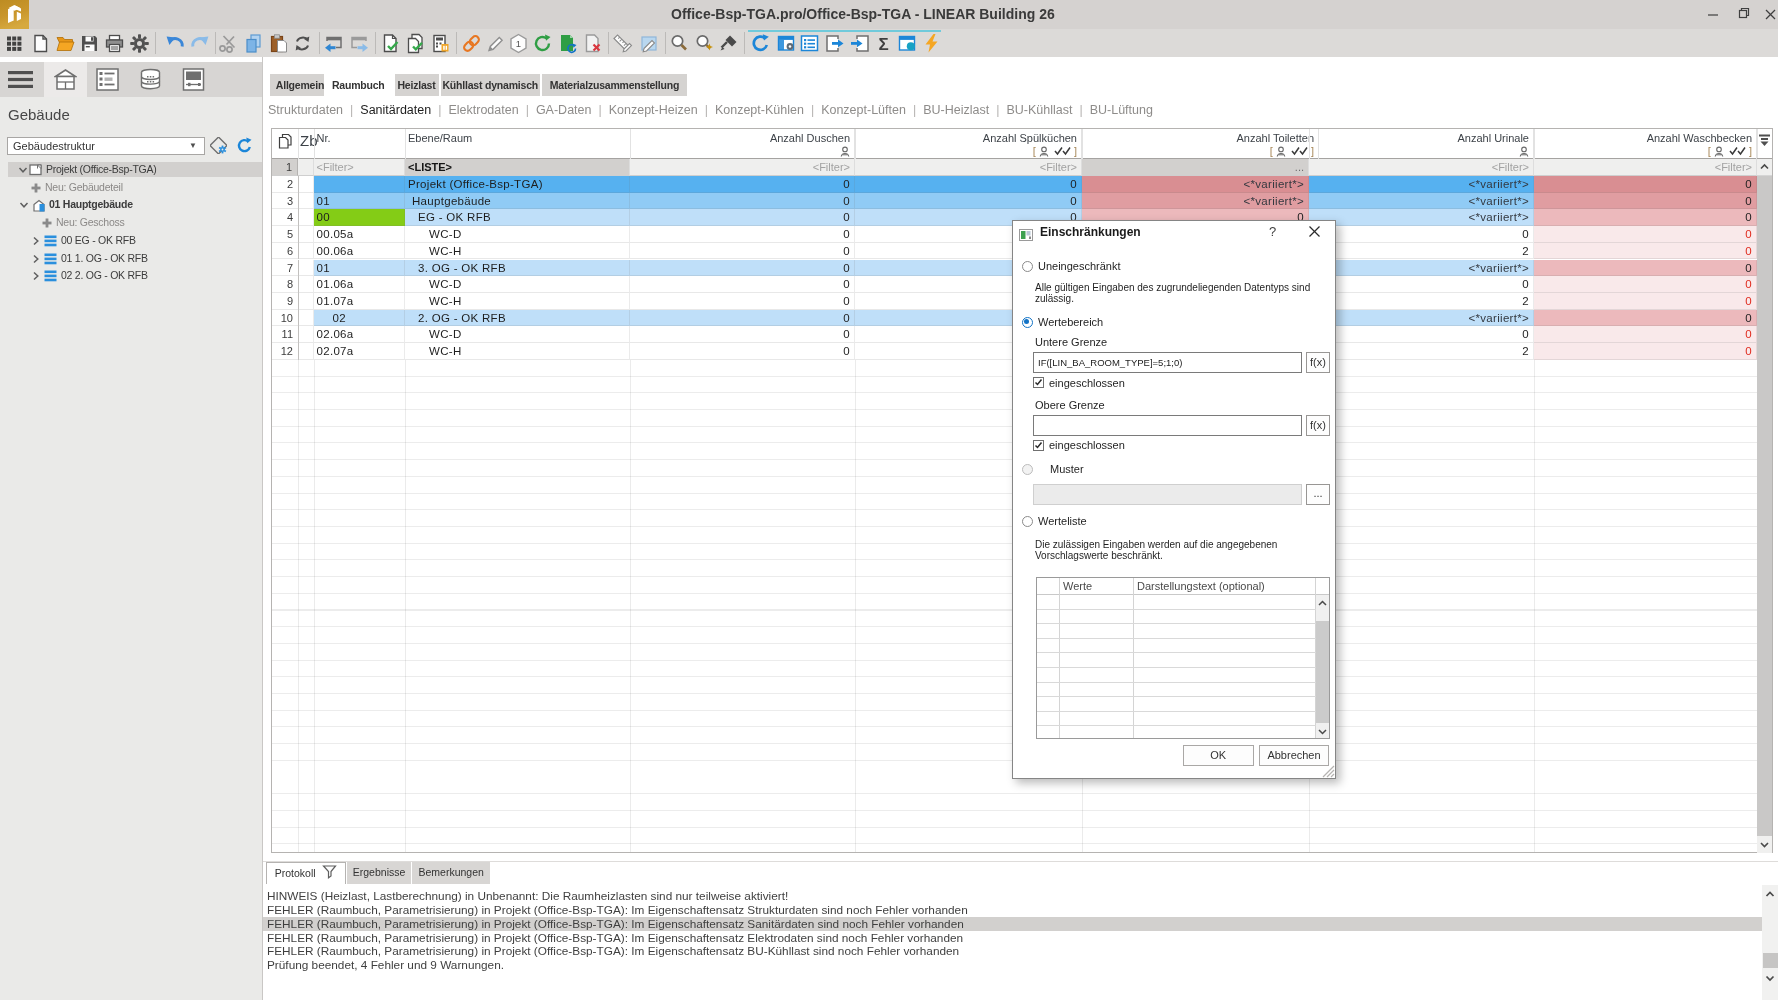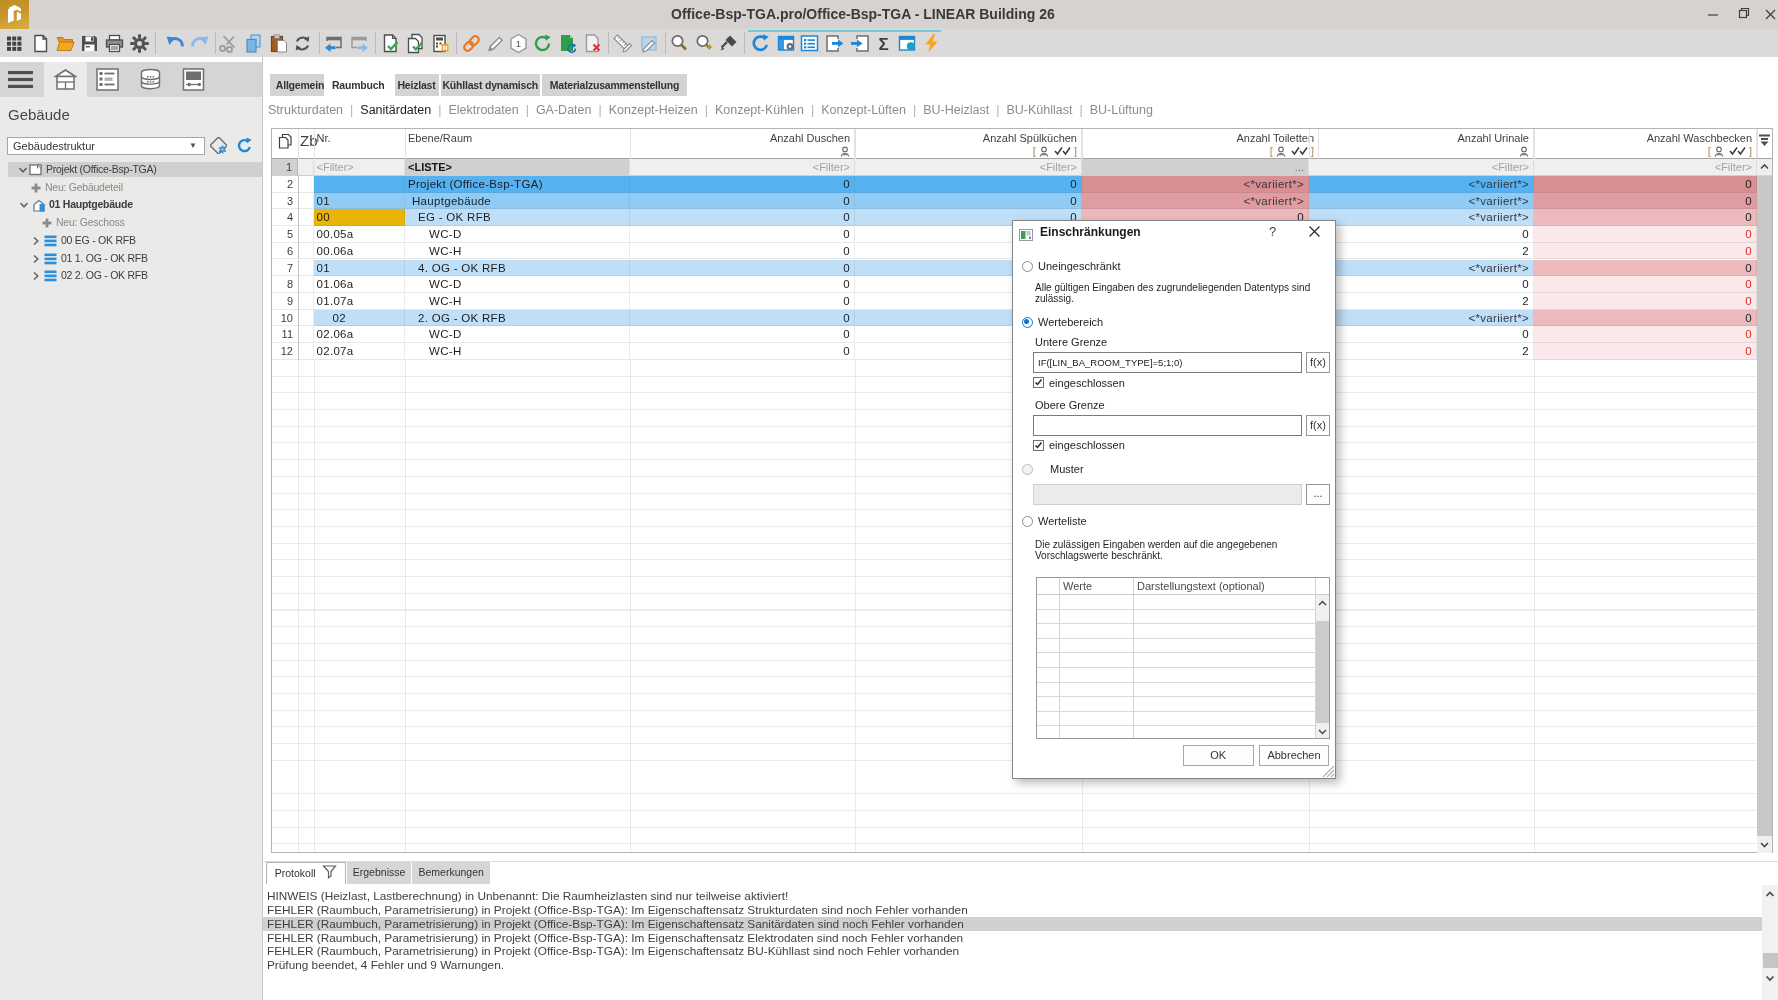--- a/index.html
+++ b/index.html
@@ -625,21 +625,21 @@
         <div class="dc" style="left:133px;width:225px;background:#90cbf5;padding-left:7px">Hauptgebäude</div>
         <div class="dc num" style="left:358px;width:225px;background:#90cbf5">0</div>
         <div class="dc num" style="left:583px;width:227px;background:#90cbf5">0</div>
         <div class="dc num" style="left:810px;width:227px;background:#e09da1;color:#33383f">&lt;*variiert*&gt;</div>
         <div class="dc num" style="left:1037px;width:225px;background:#90cbf5;color:#33383f">&lt;*variiert*&gt;</div>
         <div class="dc num" style="left:1262px;width:223px;background:#e09da1;color:#1e1e1e">0</div>
       </div>
       <div class="drow" style="left:0;top:80.4px;width:1500px">
         <div class="rnum">4</div>
         <div class="dc" style="left:26px;width:15.5px"></div>
-        <div class="dc" style="left:41.5px;width:91.5px;background:#eab308;padding-left:3px">00</div>
+        <div class="dc" style="left:41.5px;width:91.5px;background:#84cc16;padding-left:3px">00</div>
         <div class="dc" style="left:133px;width:225px;background:#bfdff9;padding-left:13px">EG - OK RFB</div>
         <div class="dc num" style="left:358px;width:225px;background:#bfdff9">0</div>
         <div class="dc num" style="left:583px;width:227px;background:#bfdff9">0</div>
         <div class="dc num" style="left:810px;width:227px;background:#ecb9bc;color:#1e1e1e">0</div>
         <div class="dc num" style="left:1037px;width:225px;background:#bfdff9;color:#33383f">&lt;*variiert*&gt;</div>
         <div class="dc num" style="left:1262px;width:223px;background:#ecb9bc;color:#1e1e1e">0</div>
       </div>
       <div class="drow" style="left:0;top:97.10000000000001px;width:1500px">
         <div class="rnum">5</div>
         <div class="dc" style="left:26px;width:15.5px"></div>
@@ -659,21 +659,21 @@
         <div class="dc num" style="left:358px;width:225px;background:#fff">0</div>
         <div class="dc num" style="left:583px;width:227px;background:#fff">0</div>
         <div class="dc num" style="left:810px;width:227px;background:#fff;color:#1e1e1e">2</div>
         <div class="dc num" style="left:1037px;width:225px;background:#fff;color:#1e1e1e">2</div>
         <div class="dc num" style="left:1262px;width:223px;background:#f9e9ea;color:#e02b1e">0</div>
       </div>
       <div class="drow" style="left:0;top:130.5px;width:1500px">
         <div class="rnum">7</div>
         <div class="dc" style="left:26px;width:15.5px"></div>
         <div class="dc" style="left:41.5px;width:91.5px;background:#bfdff9;padding-left:3px">01</div>
-        <div class="dc" style="left:133px;width:225px;background:#bfdff9;padding-left:13px">4. OG - OK RFB</div>
+        <div class="dc" style="left:133px;width:225px;background:#bfdff9;padding-left:13px">3. OG - OK RFB</div>
         <div class="dc num" style="left:358px;width:225px;background:#bfdff9">0</div>
         <div class="dc num" style="left:583px;width:227px;background:#bfdff9">0</div>
         <div class="dc num" style="left:810px;width:227px;background:#ecb9bc;color:#1e1e1e">0</div>
         <div class="dc num" style="left:1037px;width:225px;background:#bfdff9;color:#33383f">&lt;*variiert*&gt;</div>
         <div class="dc num" style="left:1262px;width:223px;background:#ecb9bc;color:#1e1e1e">0</div>
       </div>
       <div class="drow" style="left:0;top:147.2px;width:1500px">
         <div class="rnum">8</div>
         <div class="dc" style="left:26px;width:15.5px"></div>
         <div class="dc" style="left:41.5px;width:91.5px;background:#fff;padding-left:3px">01.06a</div>

